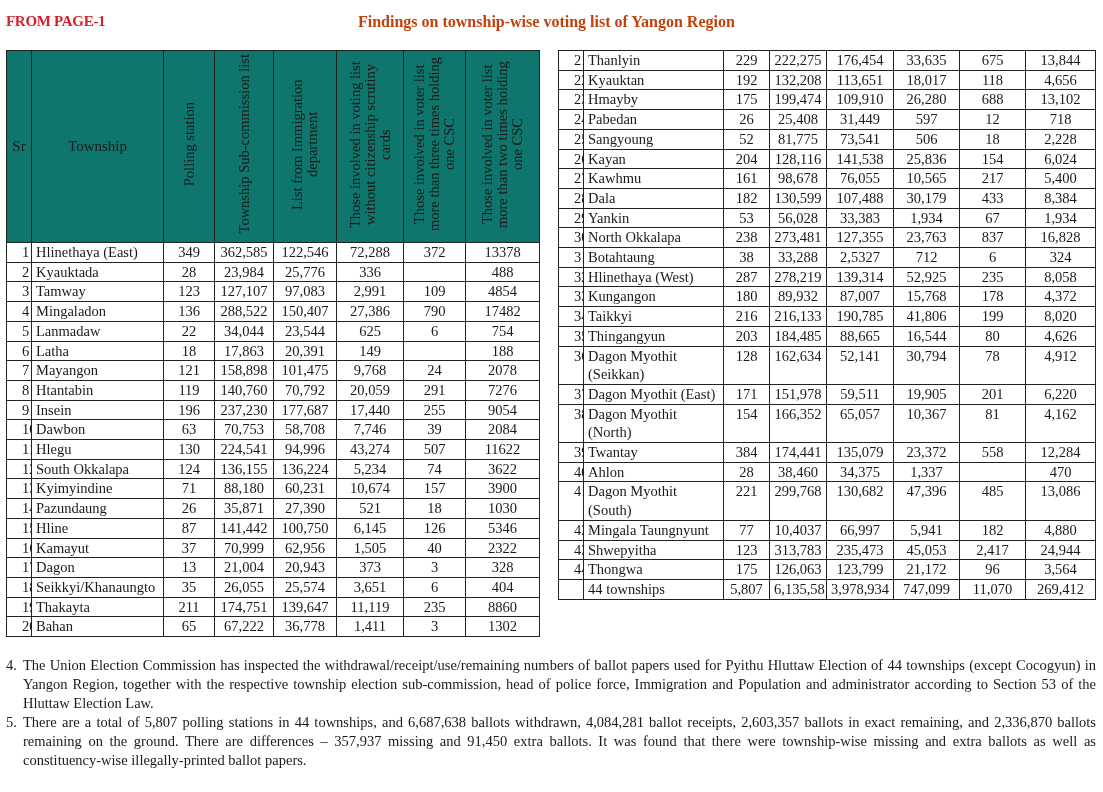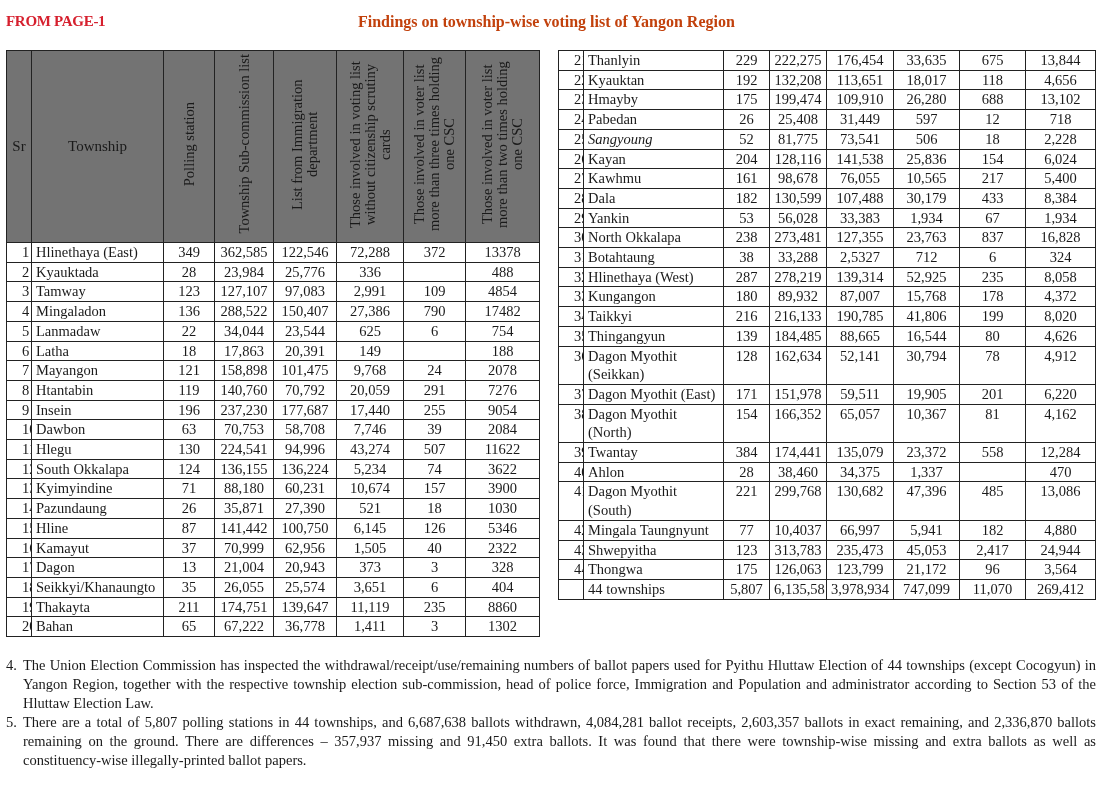--- a/index.html
+++ b/index.html
@@ -25,21 +25,21 @@
   table.grid td, table.grid th {
     border: 1px solid #222; padding: 0 4px; line-height: 18.7px;
     white-space: nowrap; overflow: hidden; vertical-align: top;
   }
   table.grid td.num { text-align: center; }
   table.grid td.sr { padding-left: 15px; text-align: left; }
   table.grid td.name { text-align: left; }
   #left-table { left: 6px; top: 50px; width: 534px; }
   #right-table { left: 558px; top: 50px; width: 537px; }
   #left-table thead th {
-    background: #737373; height: 191px; font-weight: normal;
+    background: #0f766e; height: 191px; font-weight: normal;
     vertical-align: middle; padding: 0;
   }
   .vert {
     writing-mode: vertical-rl; transform: rotate(180deg);
     display: inline-block; text-align: center; white-space: normal;
     line-height: 15px; font-size: 14.5px; max-height: 185px;
   }
   th.hsr, th.htown { font-size: 15px; }
   td.wrap { white-space: normal; }
   .notes {
@@ -331,21 +331,21 @@
         <td class="name" style="white-space: normal;">Pabedan</td>
         <td class="num">26</td>
         <td class="num">25,408</td>
         <td class="num">31,449</td>
         <td class="num">597</td>
         <td class="num">12</td>
         <td class="num">718</td>
       </tr>
       <tr>
         <td class="sr">25</td>
-        <td class="name" style="white-space: normal; font-style: italic;">Sangyoung</td>
+        <td class="name" style="white-space: normal;">Sangyoung</td>
         <td class="num">52</td>
         <td class="num">81,775</td>
         <td class="num">73,541</td>
         <td class="num">506</td>
         <td class="num">18</td>
         <td class="num">2,228</td>
       </tr>
       <tr>
         <td class="sr">26</td>
         <td class="name" style="white-space: normal;">Kayan</td>
@@ -432,21 +432,21 @@
         <td class="num">216</td>
         <td class="num">216,133</td>
         <td class="num">190,785</td>
         <td class="num">41,806</td>
         <td class="num">199</td>
         <td class="num">8,020</td>
       </tr>
       <tr>
         <td class="sr">35</td>
         <td class="name" style="white-space: normal;">Thingangyun</td>
-        <td class="num">139</td>
+        <td class="num">203</td>
         <td class="num">184,485</td>
         <td class="num">88,665</td>
         <td class="num">16,544</td>
         <td class="num">80</td>
         <td class="num">4,626</td>
       </tr>
       <tr>
         <td class="sr">36</td>
         <td class="name wrap" style="white-space: normal;">Dagon Myothit (Seikkan)</td>
         <td class="num">128</td>

